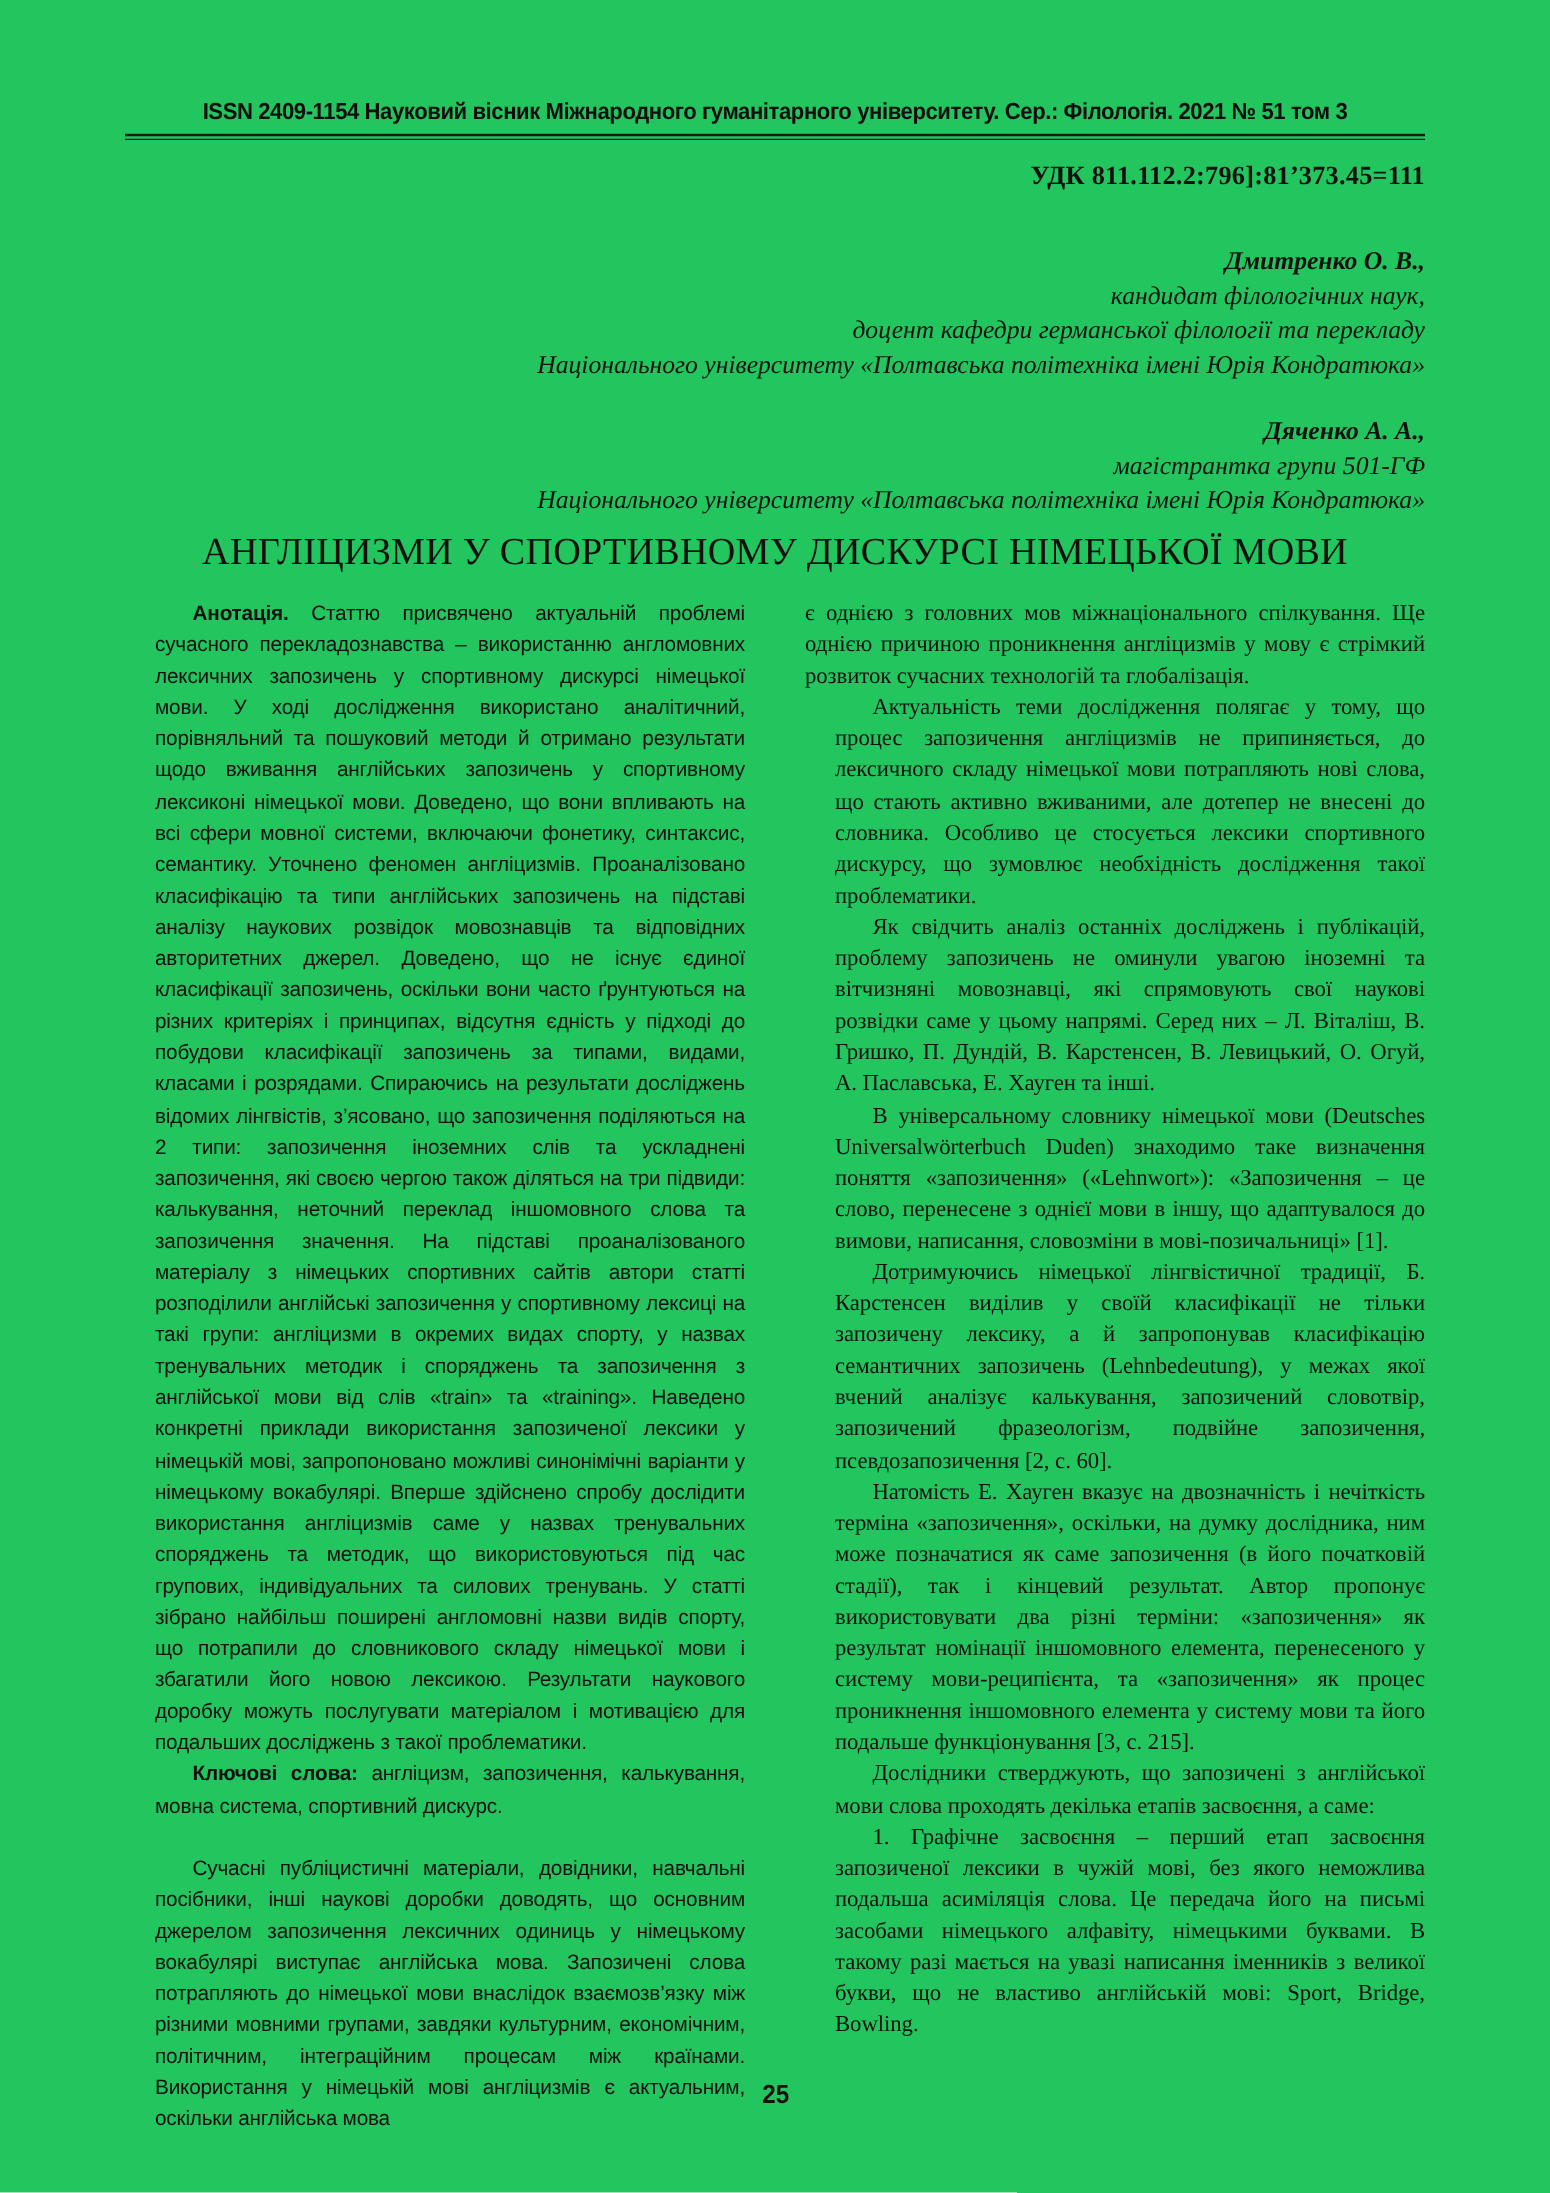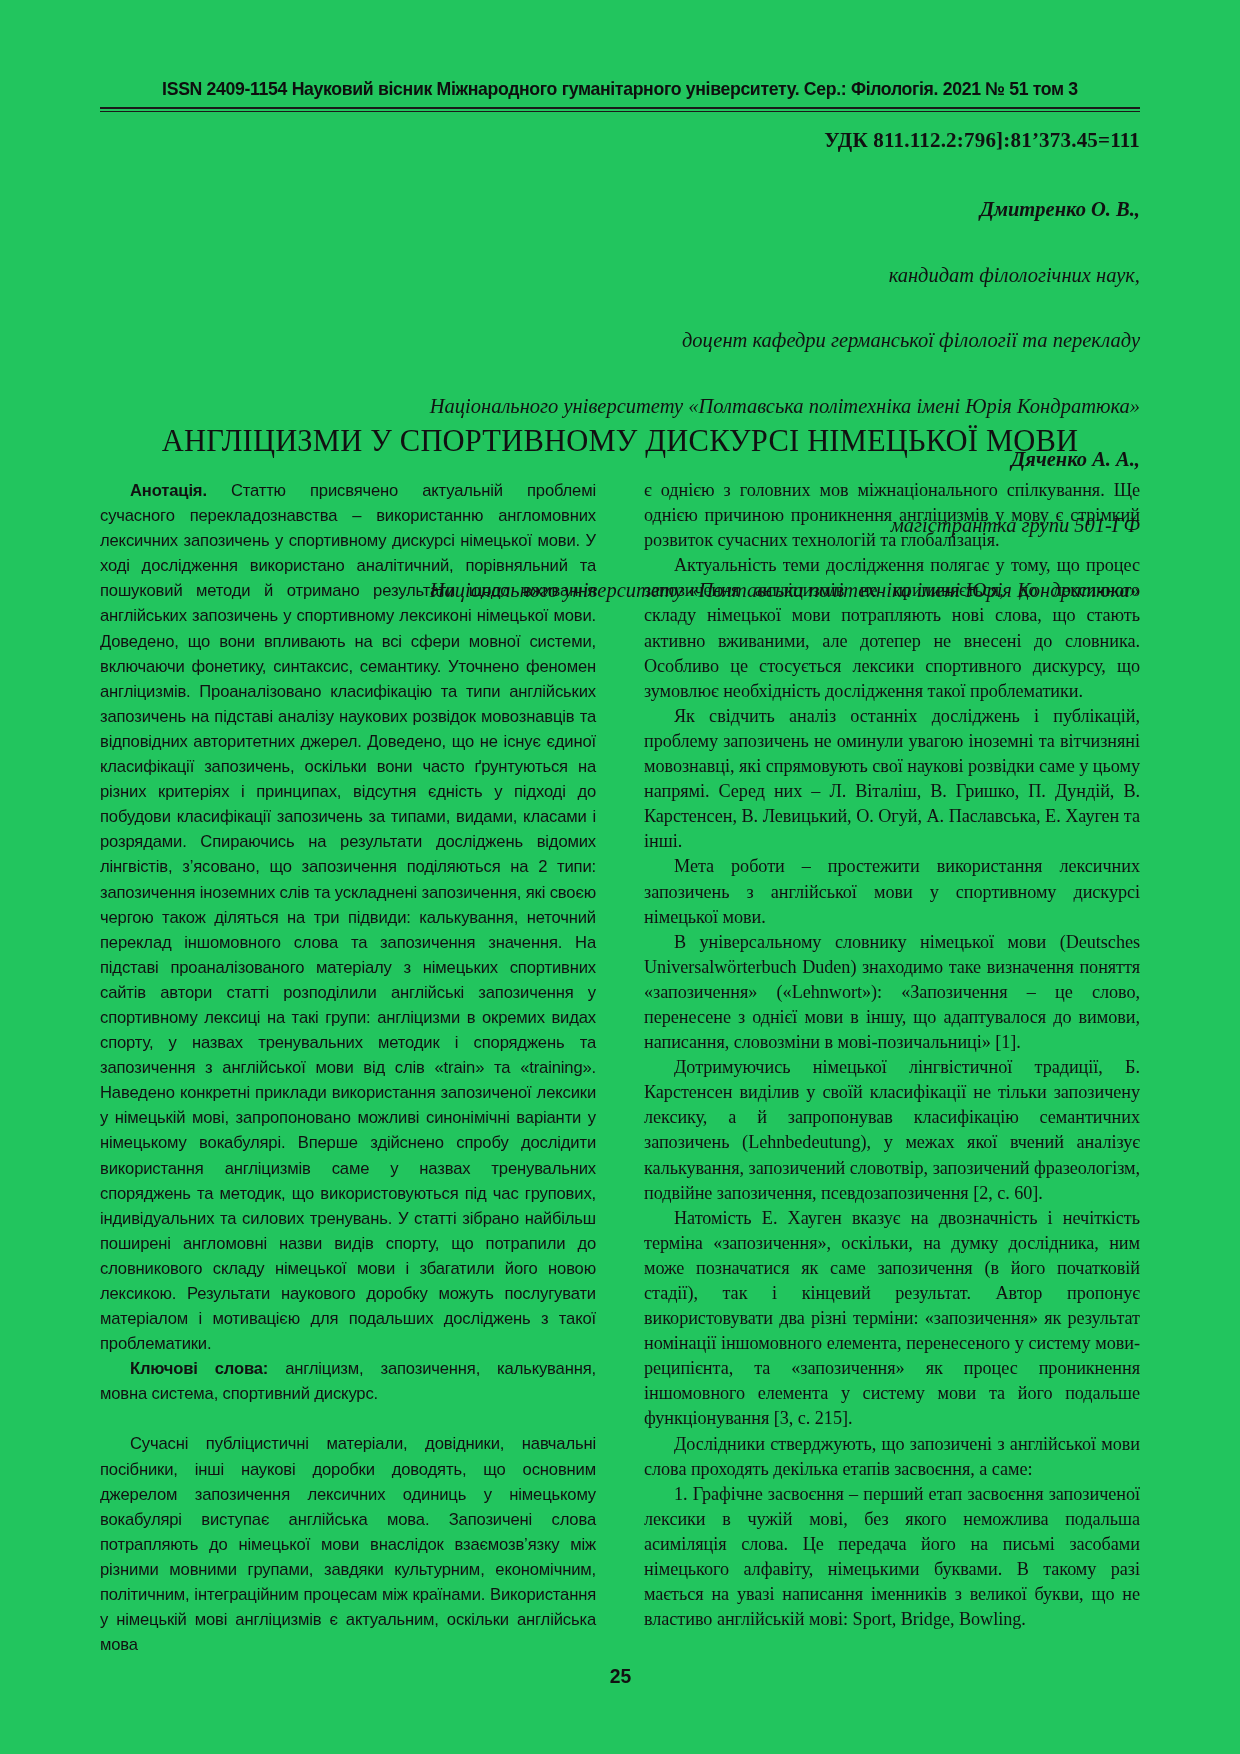--- a/index.html
+++ b/index.html
@@ -69,21 +69,21 @@
     line-height: 27.5px;
   }
   .author-block { margin-bottom: 26px; }
   .author-block:last-child { margin-bottom: 0; }
   .author-name {
     font-weight: 700;
     font-style: italic;
     display: block;
     text-align: right;
   }
-  .author-line { display: block; white-space: nowrap; margin-top: 38px; }
+  .author-line { display: block; white-space: nowrap; }
 
   
   .title {
     position: absolute;
     left: 70px;
     top: 404px;
     width: 1100px;
     text-align: center;
     font-size: 30.5px;
     font-weight: 400;
@@ -115,21 +115,21 @@
     font-size: 16.6px;
     line-height: 25.1px;
     letter-spacing: -0.15px;
   }
   .col-right p {
     font-family: Liberation Serif, serif;
     font-size: 18.2px;
     line-height: 25.1px;
     letter-spacing: -0.05px;
   }
-  .col p.indent { text-indent: 30px; }
+  .col p.indent { text-indent: 30px; margin-left: 24px; }
   .col p.gap-before { margin-top: 25px; }
   b.lead { font-weight: 700; }
 
   
   .footer {
     position: absolute;
     left: 100px;
     top: 1648px;
     width: 1040px;
     display: flex;
@@ -188,21 +188,20 @@
     <div class="col col-left">
       <p class="indent"><b class="lead">Анотація.</b><span> Статтю присвячено актуальній проблемі сучасного перекладознавства – використанню англомовних лексичних запозичень у спортивному дискурсі німецької мови. У ході дослідження використано аналітичний, порівняльний та пошуковий методи й отримано результати щодо вживання англійських запозичень у спортивному лексиконі німецької мови. Доведено, що вони впливають на всі сфери мовної системи, включаючи фонетику, синтаксис, семантику. Уточнено феномен англіцизмів. Проаналізовано класифікацію та типи англійських запозичень на підставі аналізу наукових розвідок мовознавців та відповідних авторитетних джерел. Доведено, що не існує єдиної класифікації запозичень, оскільки вони часто ґрунтуються на різних критеріях і принципах, відсутня єдність у підході до побудови класифікації запозичень за типами, видами, класами і розрядами. Спираючись на результати досліджень відомих лінгвістів, з’ясовано, що запозичення поділяються на 2 типи: запозичення іноземних слів та ускладнені запозичення, які своєю чергою також діляться на три підвиди: калькування, неточний переклад іншомовного слова та запозичення значення. На підставі проаналізованого матеріалу з німецьких спортивних сайтів автори статті розподілили англійські запозичення у спортивному лексиці на такі групи: англіцизми в окремих видах спорту, у назвах тренувальних методик і споряджень та запозичення з англійської мови від слів «train» та «training». Наведено конкретні приклади використання запозиченої лексики у німецькій мові, запропоновано можливі синонімічні варіанти у німецькому вокабулярі. Вперше здійснено спробу дослідити використання англіцизмів саме у назвах тренувальних споряджень та методик, що використовуються під час групових, індивідуальних та силових тренувань. У статті зібрано найбільш поширені англомовні назви видів спорту, що потрапили до словникового складу німецької мови і збагатили його новою лексикою. Результати наукового доробку можуть послугувати матеріалом і мотивацією для подальших досліджень з такої проблематики.</span></p>
       <p class="indent"><b class="lead">Ключові слова:</b><span> англіцизм, запозичення, калькування, мовна система, спортивний дискурс.</span></p>
       <p class="indent gap-before">Сучасні публіцистичні матеріали, довідники, навчальні посібники, інші наукові доробки доводять, що основним джерелом запозичення лексичних одиниць у німецькому вокабулярі виступає англійська мова. Запозичені слова потрапляють до німецької мови внаслідок взаємозв’язку між різними мовними групами, завдяки культурним, економічним, політичним, інтеграційним процесам між країнами. Використання у німецькій мові англіцизмів є актуальним, оскільки англійська мова</p>
     </div>
 
     <div class="col col-right">
       <p>є однією з головних мов міжнаціонального спілкування. Ще однією причиною проникнення англіцизмів у мову є стрімкий розвиток сучасних технологій та глобалізація.</p>
       <p class="indent">Актуальність теми дослідження полягає у тому, що процес запозичення англіцизмів не припиняється, до лексичного складу німецької мови потрапляють нові слова, що стають активно вживаними, але дотепер не внесені до словника. Особливо це стосується лексики спортивного дискурсу, що зумовлює необхідність дослідження такої проблематики.</p>
       <p class="indent">Як свідчить аналіз останніх досліджень і публікацій, проблему запозичень не оминули увагою іноземні та вітчизняні мовознавці, які спрямовують свої наукові розвідки саме у цьому напрямі. Серед них – Л. Віталіш, В. Гришко, П. Дундій, В. Карстенсен, В. Левицький, О. Огуй, А. Паславська, Е. Хауген та інші.</p>
-      <p class="indent">Мета роботи – простежити використання лексичних запозичень з англійської мови у спортивному дискурсі німецької мови.</p>
       <p class="indent">В універсальному словнику німецької мови (Deutsches Universalwörterbuch Duden) знаходимо таке визначення поняття «запозичення» («Lehnwort»): «Запозичення – це слово, перенесене з однієї мови в іншу, що адаптувалося до вимови, написання, словозміни в мові-позичальниці» [1].</p>
       <p class="indent">Дотримуючись німецької лінгвістичної традиції, Б. Карстенсен виділив у своїй класифікації не тільки запозичену лексику, а й запропонував класифікацію семантичних запозичень (Lehnbedeutung), у межах якої вчений аналізує калькування, запозичений словотвір, запозичений фразеологізм, подвійне запозичення, псевдозапозичення [2, с. 60].</p>
       <p class="indent">Натомість Е. Хауген вказує на двозначність і нечіткість терміна «запозичення», оскільки, на думку дослідника, ним може позначатися як саме запозичення (в його початковій стадії), так і кінцевий результат. Автор пропонує використовувати два різні терміни: «запозичення» як результат номінації іншомовного елемента, перенесеного у систему мови-реципієнта, та «запозичення» як процес проникнення іншомовного елемента у систему мови та його подальше функціонування [3, с. 215].</p>
       <p class="indent">Дослідники стверджують, що запозичені з англійської мови слова проходять декілька етапів засвоєння, а саме:</p>
       <p class="indent">1. Графічне засвоєння – перший етап засвоєння запозиченої лексики в чужій мові, без якого неможлива подальша асиміляція слова. Це передача його на письмі засобами німецького алфавіту, німецькими буквами. В такому разі мається на увазі написання іменників з великої букви, що не властиво англійській мові: Sport, Bridge, Bowling.</p>
     </div>
 
   </div>
 
   <div class="footer">

